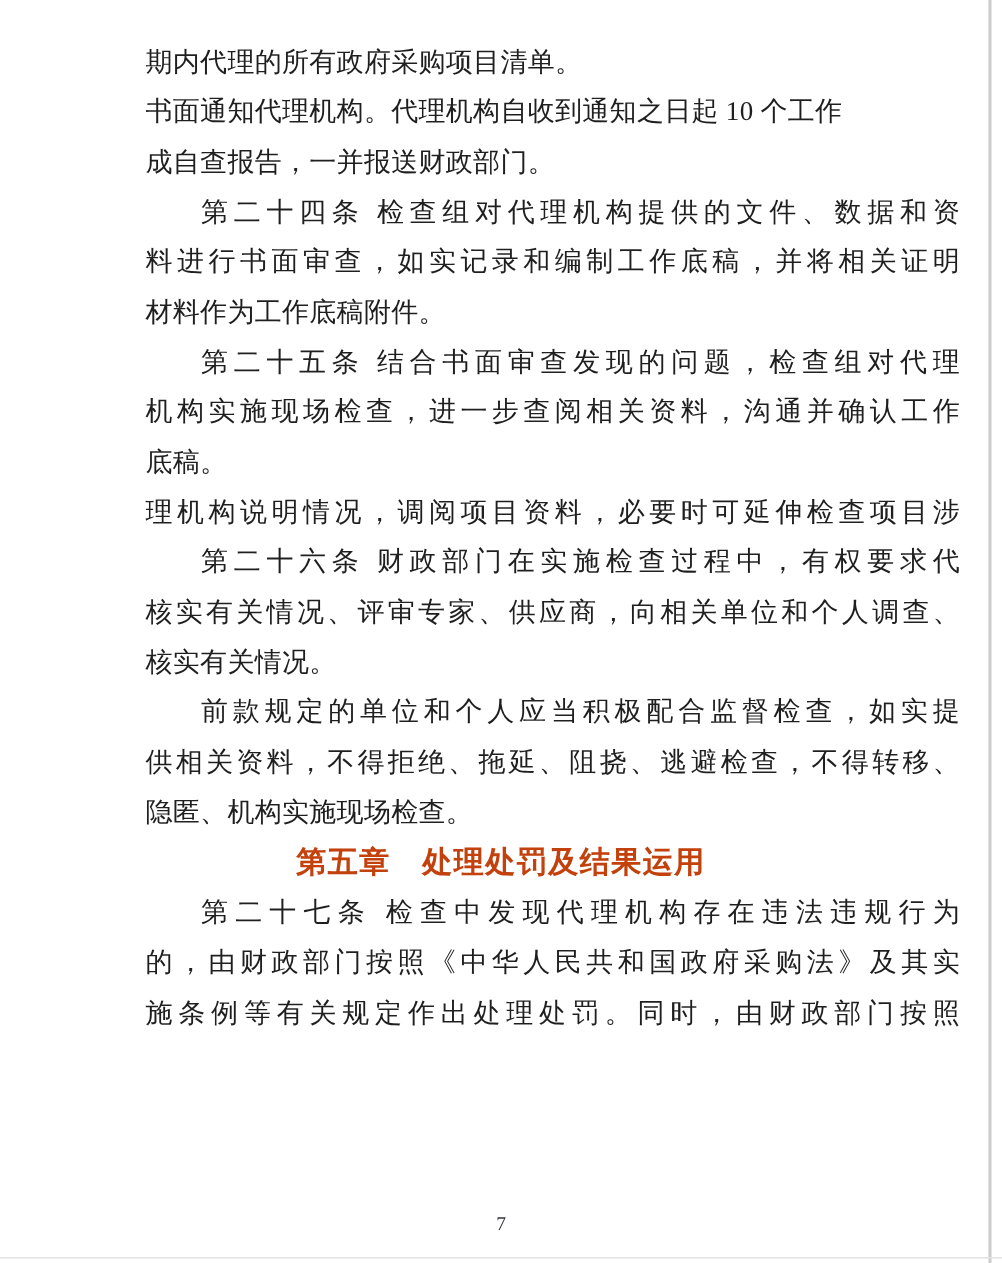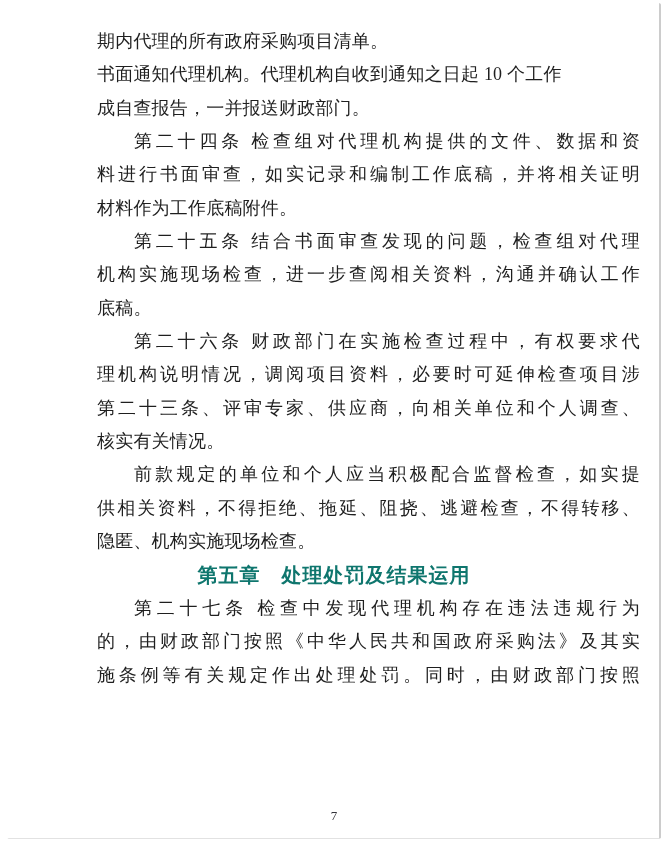--- a/index.html
+++ b/index.html
@@ -8,21 +8,20 @@
     background: #ffffff;
   }
   .page {
     position: relative;
     width: 668px;
     height: 842px;
     background: #ffffff;
     overflow: hidden;
     font-family: "Liberation Serif", serif;
     color: #1f1f1f;
-    border-radius: 19px;
   }
   .textblock {
     padding-top: 25px;
   }
   .line {
     margin-left: 97px;
     width: 543px;
     height: 33.35px;
     line-height: 33.35px;
     font-size: 18px;
@@ -42,21 +41,21 @@
   .chapter-heading {
     width: 668px;
     margin: 0;
     height: 33.35px;
     line-height: 33.35px;
     text-align: center;
     font-family: "Liberation Sans", sans-serif;
     font-weight: bold;
     font-size: 20px;
     letter-spacing: 1px;
-    color: #0f766e;
+    color: #c2410c;
   }
   .page-number {
     position: absolute;
     top: 806px;
     left: 0;
     width: 668px;
     text-align: center;
     font-size: 13px;
     line-height: 20px;
     color: #33333a;
@@ -86,23 +85,23 @@
   <div class="textblock">
     <div class="line">期内代理的所有政府采购项目清单。</div>
     <div class="line">书面通知代理机构。代理机构自收到通知之日起 10 个工作</div>
     <div class="line">成自查报告，一并报送财政部门。</div>
     <div class="line indent fill">第二十四条 检查组对代理机构提供的文件、数据和资</div>
     <div class="line fill">料进行书面审查，如实记录和编制工作底稿，并将相关证明</div>
     <div class="line">材料作为工作底稿附件。</div>
     <div class="line indent fill">第二十五条 结合书面审查发现的问题，检查组对代理</div>
     <div class="line fill">机构实施现场检查，进一步查阅相关资料，沟通并确认工作</div>
     <div class="line">底稿。</div>
+    <div class="line fill">理机构说明情况，调阅项目资料，必要时可延伸检查项目涉</div>
     <div class="line indent fill">第二十六条 财政部门在实施检查过程中，有权要求代</div>
-    <div class="line fill">理机构说明情况，调阅项目资料，必要时可延伸检查项目涉</div>
-    <div class="line fill">第二十三条、评审专家、供应商，向相关单位和个人调查、</div>
+    <div class="line fill">核实有关情况、评审专家、供应商，向相关单位和个人调查、</div>
     <div class="line">核实有关情况。</div>
     <div class="line indent fill">前款规定的单位和个人应当积极配合监督检查，如实提</div>
     <div class="line fill">供相关资料，不得拒绝、拖延、阻挠、逃避检查，不得转移、</div>
     <div class="line">隐匿、机构实施现场检查。</div>
     <div class="chapter-heading">第五章　处理处罚及结果运用</div>
     <div class="line indent fill">第二十七条 检查中发现代理机构存在违法违规行为</div>
     <div class="line fill">的，由财政部门按照《中华人民共和国政府采购法》及其实</div>
     <div class="line fill">施条例等有关规定作出处理处罚。同时，由财政部门按照</div>
   </div>
 

